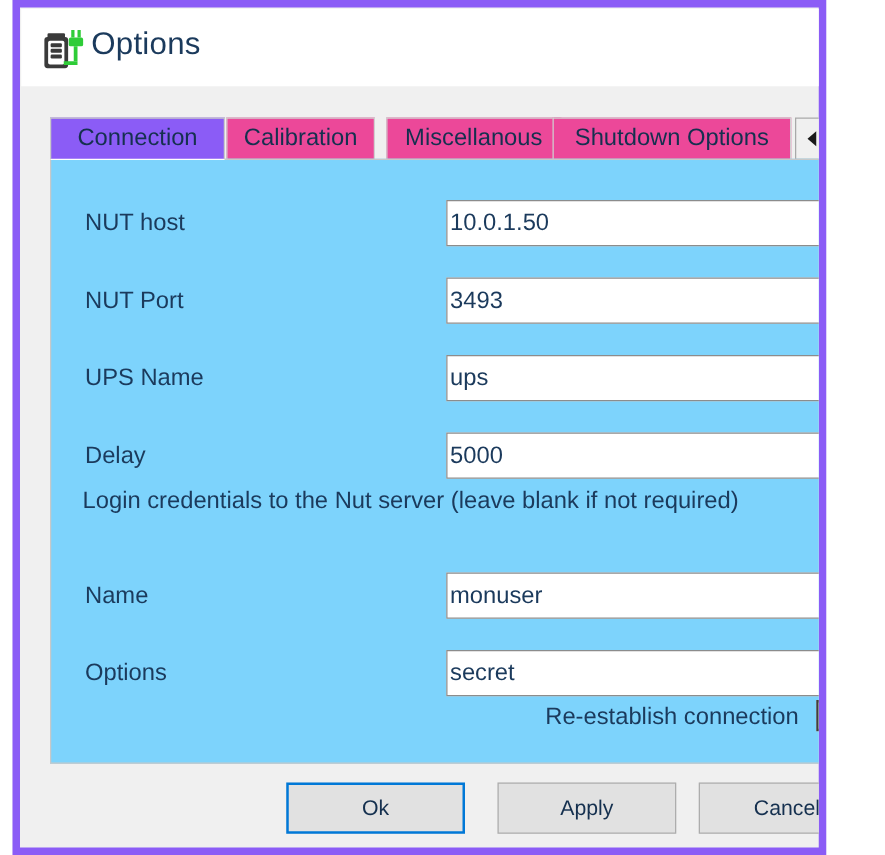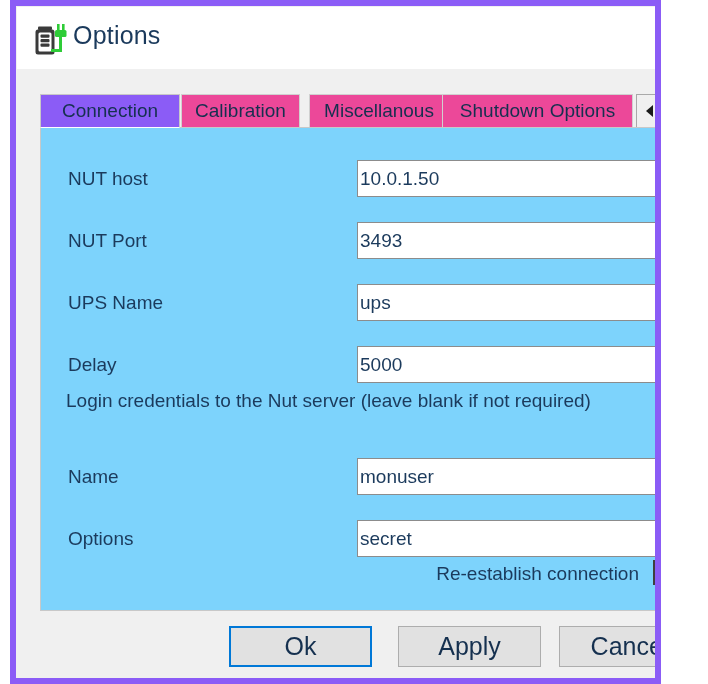--- a/index.html
+++ b/index.html
@@ -201,21 +201,21 @@
 
   
   .btn {
     position: absolute;
     top: 620px;
     height: 41px;
     box-sizing: border-box;
     background: #e1e1e1;
     border: 1px solid #adadad;
     font-family: "Liberation Sans", sans-serif;
-    font-size: 25px;
+    font-size: 17px;
     color: #15304f;
     display: flex;
     align-items: center;
     justify-content: center;
     cursor: default;
   }
   .btn.default {
     border: 2px solid #0078d7;
   }
   #btn-ok    { left: 213px; width: 143px; }

